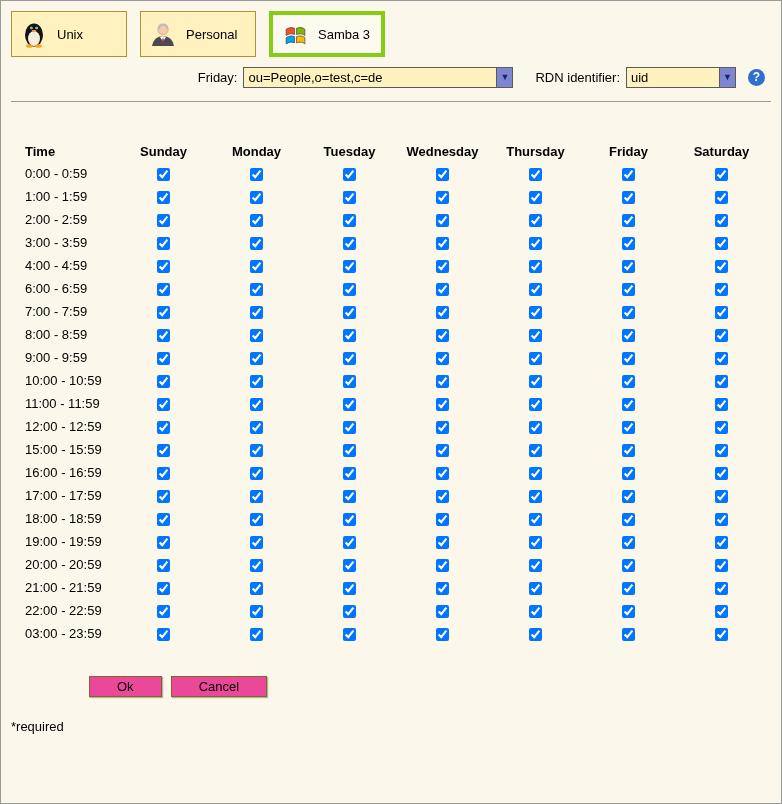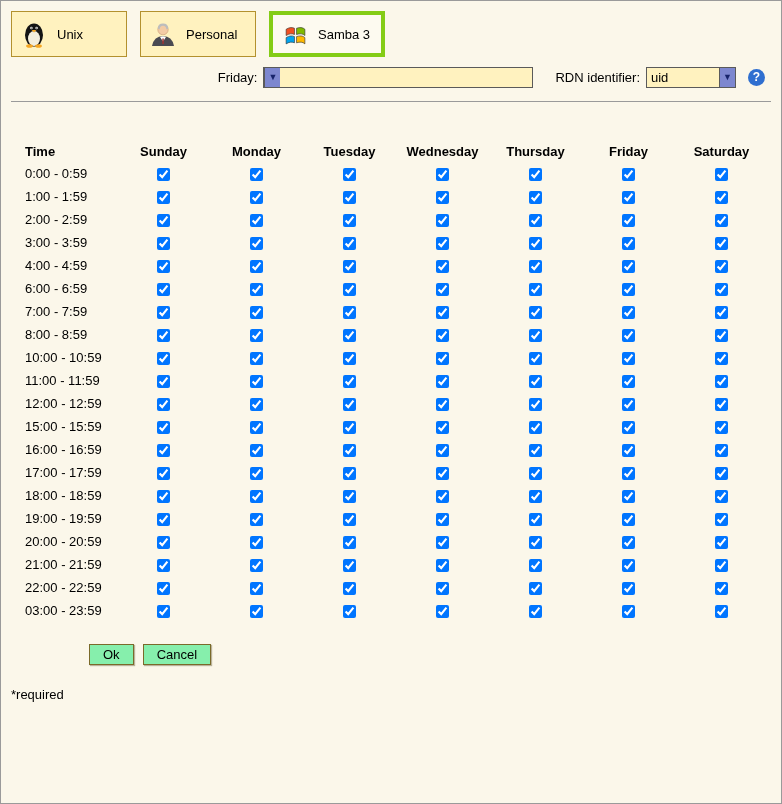--- a/index.html
+++ b/index.html
@@ -36,42 +36,43 @@
     height: 21px; background: #fff2bf;
     border: 1px solid #5a5a5a;
   }
   .select .value { flex: 1; padding: 0 4px; white-space: nowrap; overflow: hidden; }
   .select .arrow-btn {
     width: 16px; height: 19px; flex: 0 0 auto;
     background: #7d87cf; border-left: 1px solid #5a5a5a;
     color: #17246b; font-size: 9px; line-height: 19px; text-align: center;
   }
   .select.suffix { width: 270px; }
-  .select.rdn { width: 90px; }
+  .select.rdn { width: 110px; }
   .help {
     width: 17px; height: 17px; border-radius: 50%;
     background: #2f6fd0; color: #fff; font-weight: bold; font-size: 12px;
     display: inline-flex; align-items: center; justify-content: center;
     margin-left: 6px; cursor: pointer; flex: 0 0 auto;
   }
   hr.divider { border: none; border-top: 1px solid #9a9a9a; margin-top: 12px; }
   
   table.hours { border-collapse: collapse; margin: 38px 0 0 12px; table-layout: fixed; }
   table.hours th { font-weight: bold; text-align: center; height: 22px; width: 93px; font-size: 13px; }
   table.hours th.time-col, table.hours td.time-col { text-align: left; width: 94px; padding-left: 2px; }
   table.hours td { text-align: center; height: 23px; }
   table.hours input[type=checkbox] { width: 13px; height: 13px; margin: 0; vertical-align: middle; }
   
   .actions { margin: 22px 0 0 78px; display: flex; gap: 9px; }
   .actions button {
     font-family: "Liberation Sans", sans-serif; font-size: 13px;
-    background: #86efac; color: #000;
+    background: #ec4899; color: #000;
     border: 1px solid #7a6a2a;
-    padding: 2px 13px; cursor: pointer;
+    padding: 2px 27px; cursor: pointer;
     box-shadow: 1px 1px 1px #b9b29a;
+    margin-top: 9px;
   }
   .required { margin: 22px 0 0 0; }
 </style>
 </head>
 <body>
 
 <div class="page">
 
   <div class="tabbar">
     <div class="tab">
@@ -111,20 +112,21 @@
           <path d="M13 14 C16 13 19 13 21 15 L21 21 C19 19 16 19 13 20 Z" fill="#ffb900" stroke="#333" stroke-width="0.6"></path>
         </svg>
       </span>
       <span class="tab-label">Samba 3</span>
     </div>
   </div>
 
   <div class="toolbar">
     <span class="lbl">Friday:</span>
     <div class="select suffix">
+      <span class="value">ou=People,o=test,c=de</span>
       <span class="arrow-btn">▼</span>
     </div>
     <span class="lbl">RDN identifier:</span>
     <div class="select rdn">
       <span class="value">uid</span>
       <span class="arrow-btn">▼</span>
     </div>
     <span class="help">?</span>
   </div>
 
@@ -218,20 +220,30 @@
           <td class="time-col">8:00 - 8:59</td>
           <td><input type="checkbox" checked="" style=""></td>
           <td><input type="checkbox" checked="" style=""></td>
           <td><input type="checkbox" checked="" style=""></td>
           <td><input type="checkbox" checked="" style=""></td>
           <td><input type="checkbox" checked="" style=""></td>
           <td><input type="checkbox" checked="" style=""></td>
           <td><input type="checkbox" checked="" style=""></td>
         </tr>
         <tr>
+          <td class="time-col">9:00 - 9:59</td>
+          <td><input type="checkbox" checked="" style=""></td>
+          <td><input type="checkbox" checked="" style=""></td>
+          <td><input type="checkbox" checked="" style=""></td>
+          <td><input type="checkbox" checked="" style=""></td>
+          <td><input type="checkbox" checked="" style=""></td>
+          <td><input type="checkbox" checked="" style=""></td>
+          <td><input type="checkbox" checked="" style=""></td>
+        </tr>
+        <tr>
           <td class="time-col">10:00 - 10:59</td>
           <td><input type="checkbox" checked="" style=""></td>
           <td><input type="checkbox" checked="" style=""></td>
           <td><input type="checkbox" checked="" style=""></td>
           <td><input type="checkbox" checked="" style=""></td>
           <td><input type="checkbox" checked="" style=""></td>
           <td><input type="checkbox" checked="" style=""></td>
           <td><input type="checkbox" checked="" style=""></td>
         </tr>
         <tr>

